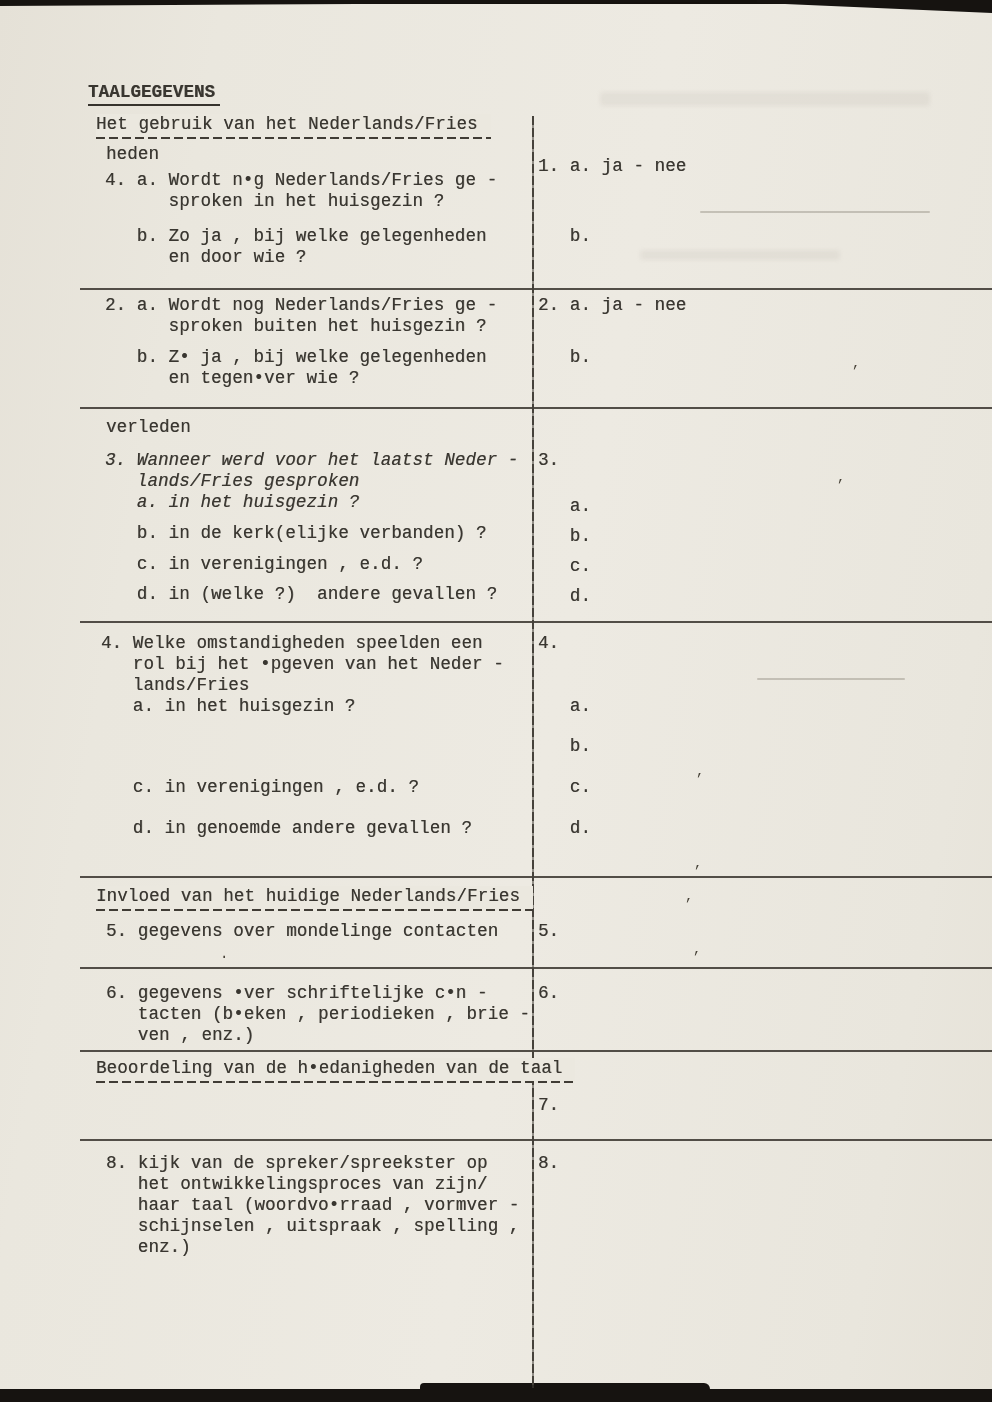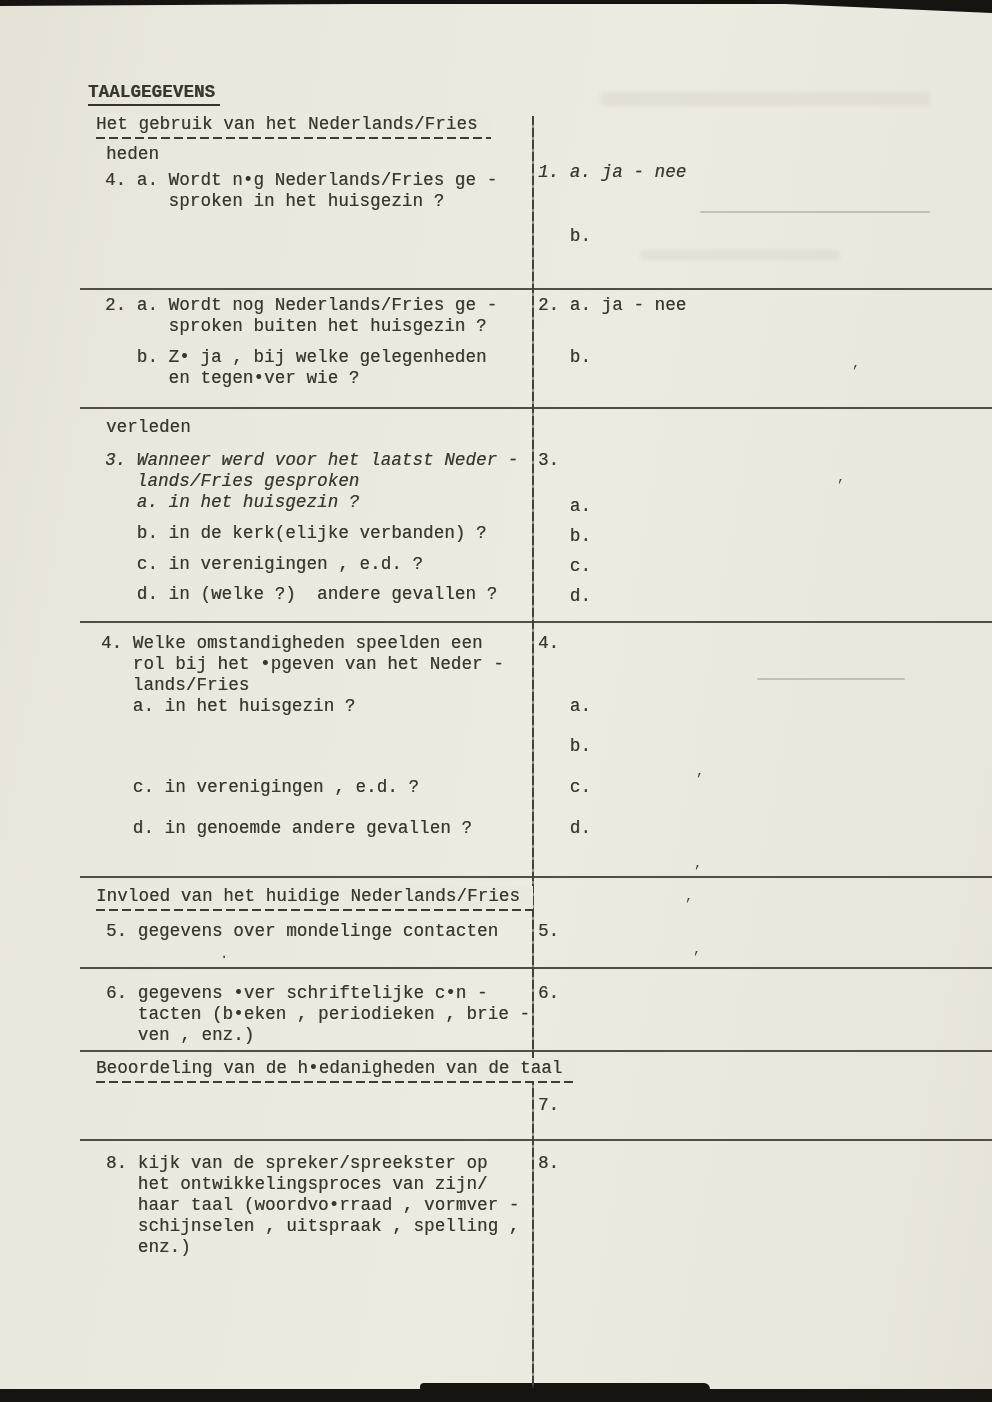--- a/index.html
+++ b/index.html
@@ -118,21 +118,23 @@
   <div class="pencil" style="left:700px; top:211px; width:230px;"></div>
   <div class="pencil" style="left:757px; top:678px; width:148px;"></div>
 
   <div class="txt" style="left:88px; top:82px;"><span class="title-underline">TAALGEGEVENS</span></div>
 
   <div class="txt" style="left:88px; top:114px;"><span class="dashed-underline">Het gebruik van het Nederlands/Fries</span></div>
   <div class="txt" style="left:106px; top:144px;">heden</div>
 
   <div class="txt" style="left:105px; top:170px;">4. a. Wordt n•g Nederlands/Fries ge -
       sproken in het huisgezin ?</div>
-  <div class="txt" style="left:538px; top:162px;font-style:italic;">1. a. ja - nee</div>
+  <div class="txt" style="left:105px; top:226px;">   b. Zo ja , bij welke gelegenheden
+      en door wie ?</div>
+  <div class="txt" style="left:538px; top:156px;">1. a. ja - nee</div>
   <div class="txt" style="left:538px; top:226px;">   b.</div>
 
   <div class="txt" style="left:105px; top:295px;">2. a. Wordt nog Nederlands/Fries ge -
       sproken buiten het huisgezin ?</div>
   <div class="txt" style="left:105px; top:347px;">   b. Z• ja , bij welke gelegenheden
       en tegen•ver wie ?</div>
   <div class="txt" style="left:538px; top:295px;">2. a. ja - nee</div>
   <div class="txt" style="left:538px; top:347px;">   b.</div>
 
   <div class="txt" style="left:106px; top:417px;">verleden</div>

